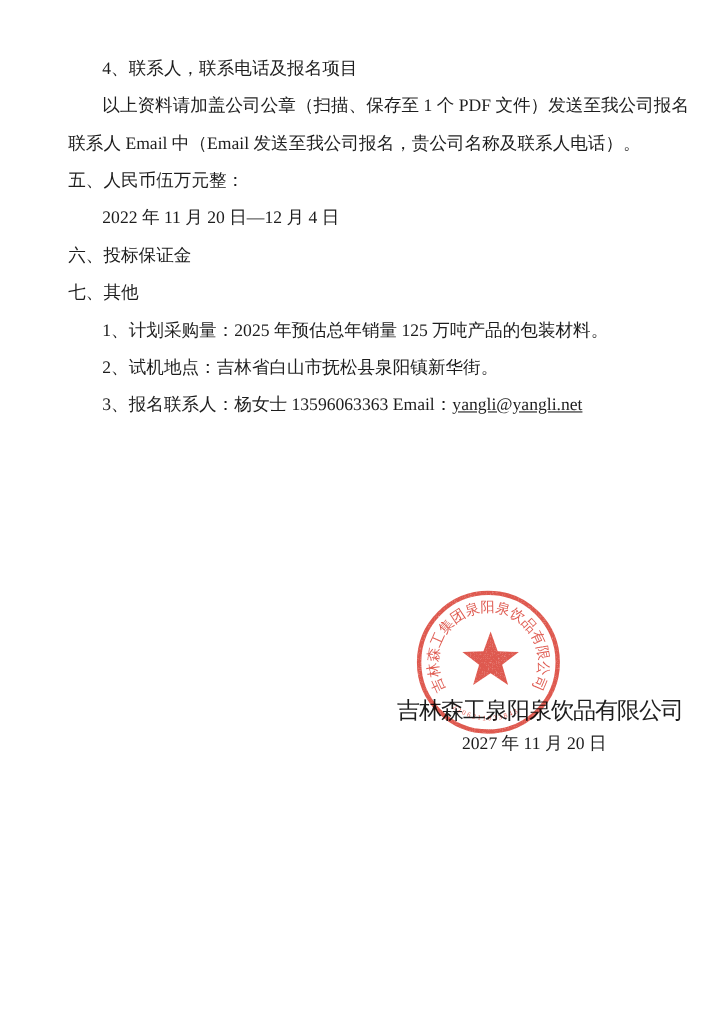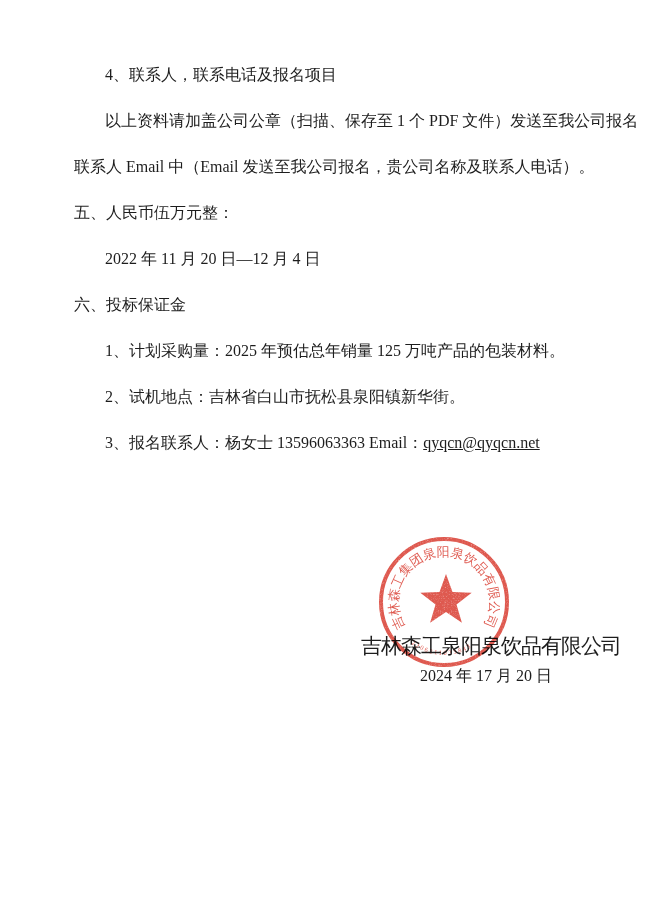--- a/index.html
+++ b/index.html
@@ -13,21 +13,21 @@
     color:#1d1d1d;
   }
   .body-text {
     position:absolute;
     left:62px;
     top:46px;
     right:30px;
     font-size:16px;
     line-height:34px;
   }
-  .body-text p { margin:12px; white-space:nowrap; }
+  .body-text p { margin:0; white-space:nowrap; }
   .body-text p.ind { padding-left:31px; }
   .email {
     text-decoration:underline;
     color:#1d1d1d;
     cursor:pointer;
   }
   .company-name {
     position:absolute;
     left:361px;
     top:632px;
@@ -58,27 +58,28 @@
 
 <div class="page">
 
   <div class="body-text">
     <p class="ind">4、联系人，联系电话及报名项目</p>
     <p class="ind">以上资料请加盖公司公章（扫描、保存至 1 个 PDF 文件）发送至我公司报名</p>
     <p>联系人 Email 中（Email 发送至我公司报名，贵公司名称及联系人电话）。</p>
     <p>五、人民币伍万元整：</p>
     <p class="ind">2022 年 11 月 20 日—12 月 4 日</p>
     <p>六、投标保证金</p>
+    <p>七、其他</p>
     <p class="ind">1、计划采购量：2025 年预估总年销量 125 万吨产品的包装材料。</p>
     <p class="ind">2、试机地点：吉林省白山市抚松县泉阳镇新华街。</p>
-    <p class="ind"><span>3、报名联系人：杨女士 13596063363   Email：</span><a class="email">qyqcn@qyqcn.net</a></p>
+    <p class="ind"><span>3、报名联系人：杨女士 13596063363   Email：</span><a class="email">yangli@yangli.net</a></p>
   </div>
 
   <div class="company-name">吉林森工泉阳泉饮品有限公司</div>
-  <div class="sign-date">2024 年 17 月 20 日</div>
+  <div class="sign-date">2027 年 11 月 20 日</div>
 
   <svg class="seal" width="186" height="186" viewBox="0 0 186 186" xmlns="http://www.w3.org/2000/svg">
     <defs>
       <filter id="stampNoise" x="-10%" y="-10%" width="120%" height="120%">
         <feTurbulence type="fractalNoise" baseFrequency="0.55" numOctaves="2" seed="7" result="n"></feTurbulence>
         <feComponentTransfer in="n" result="na">
           <feFuncA type="table" tableValues="0.35 0.75 1 1 0.8 0.55"></feFuncA>
         </feComponentTransfer>
         <feComposite in="SourceGraphic" in2="na" operator="in"></feComposite>
       </filter>

